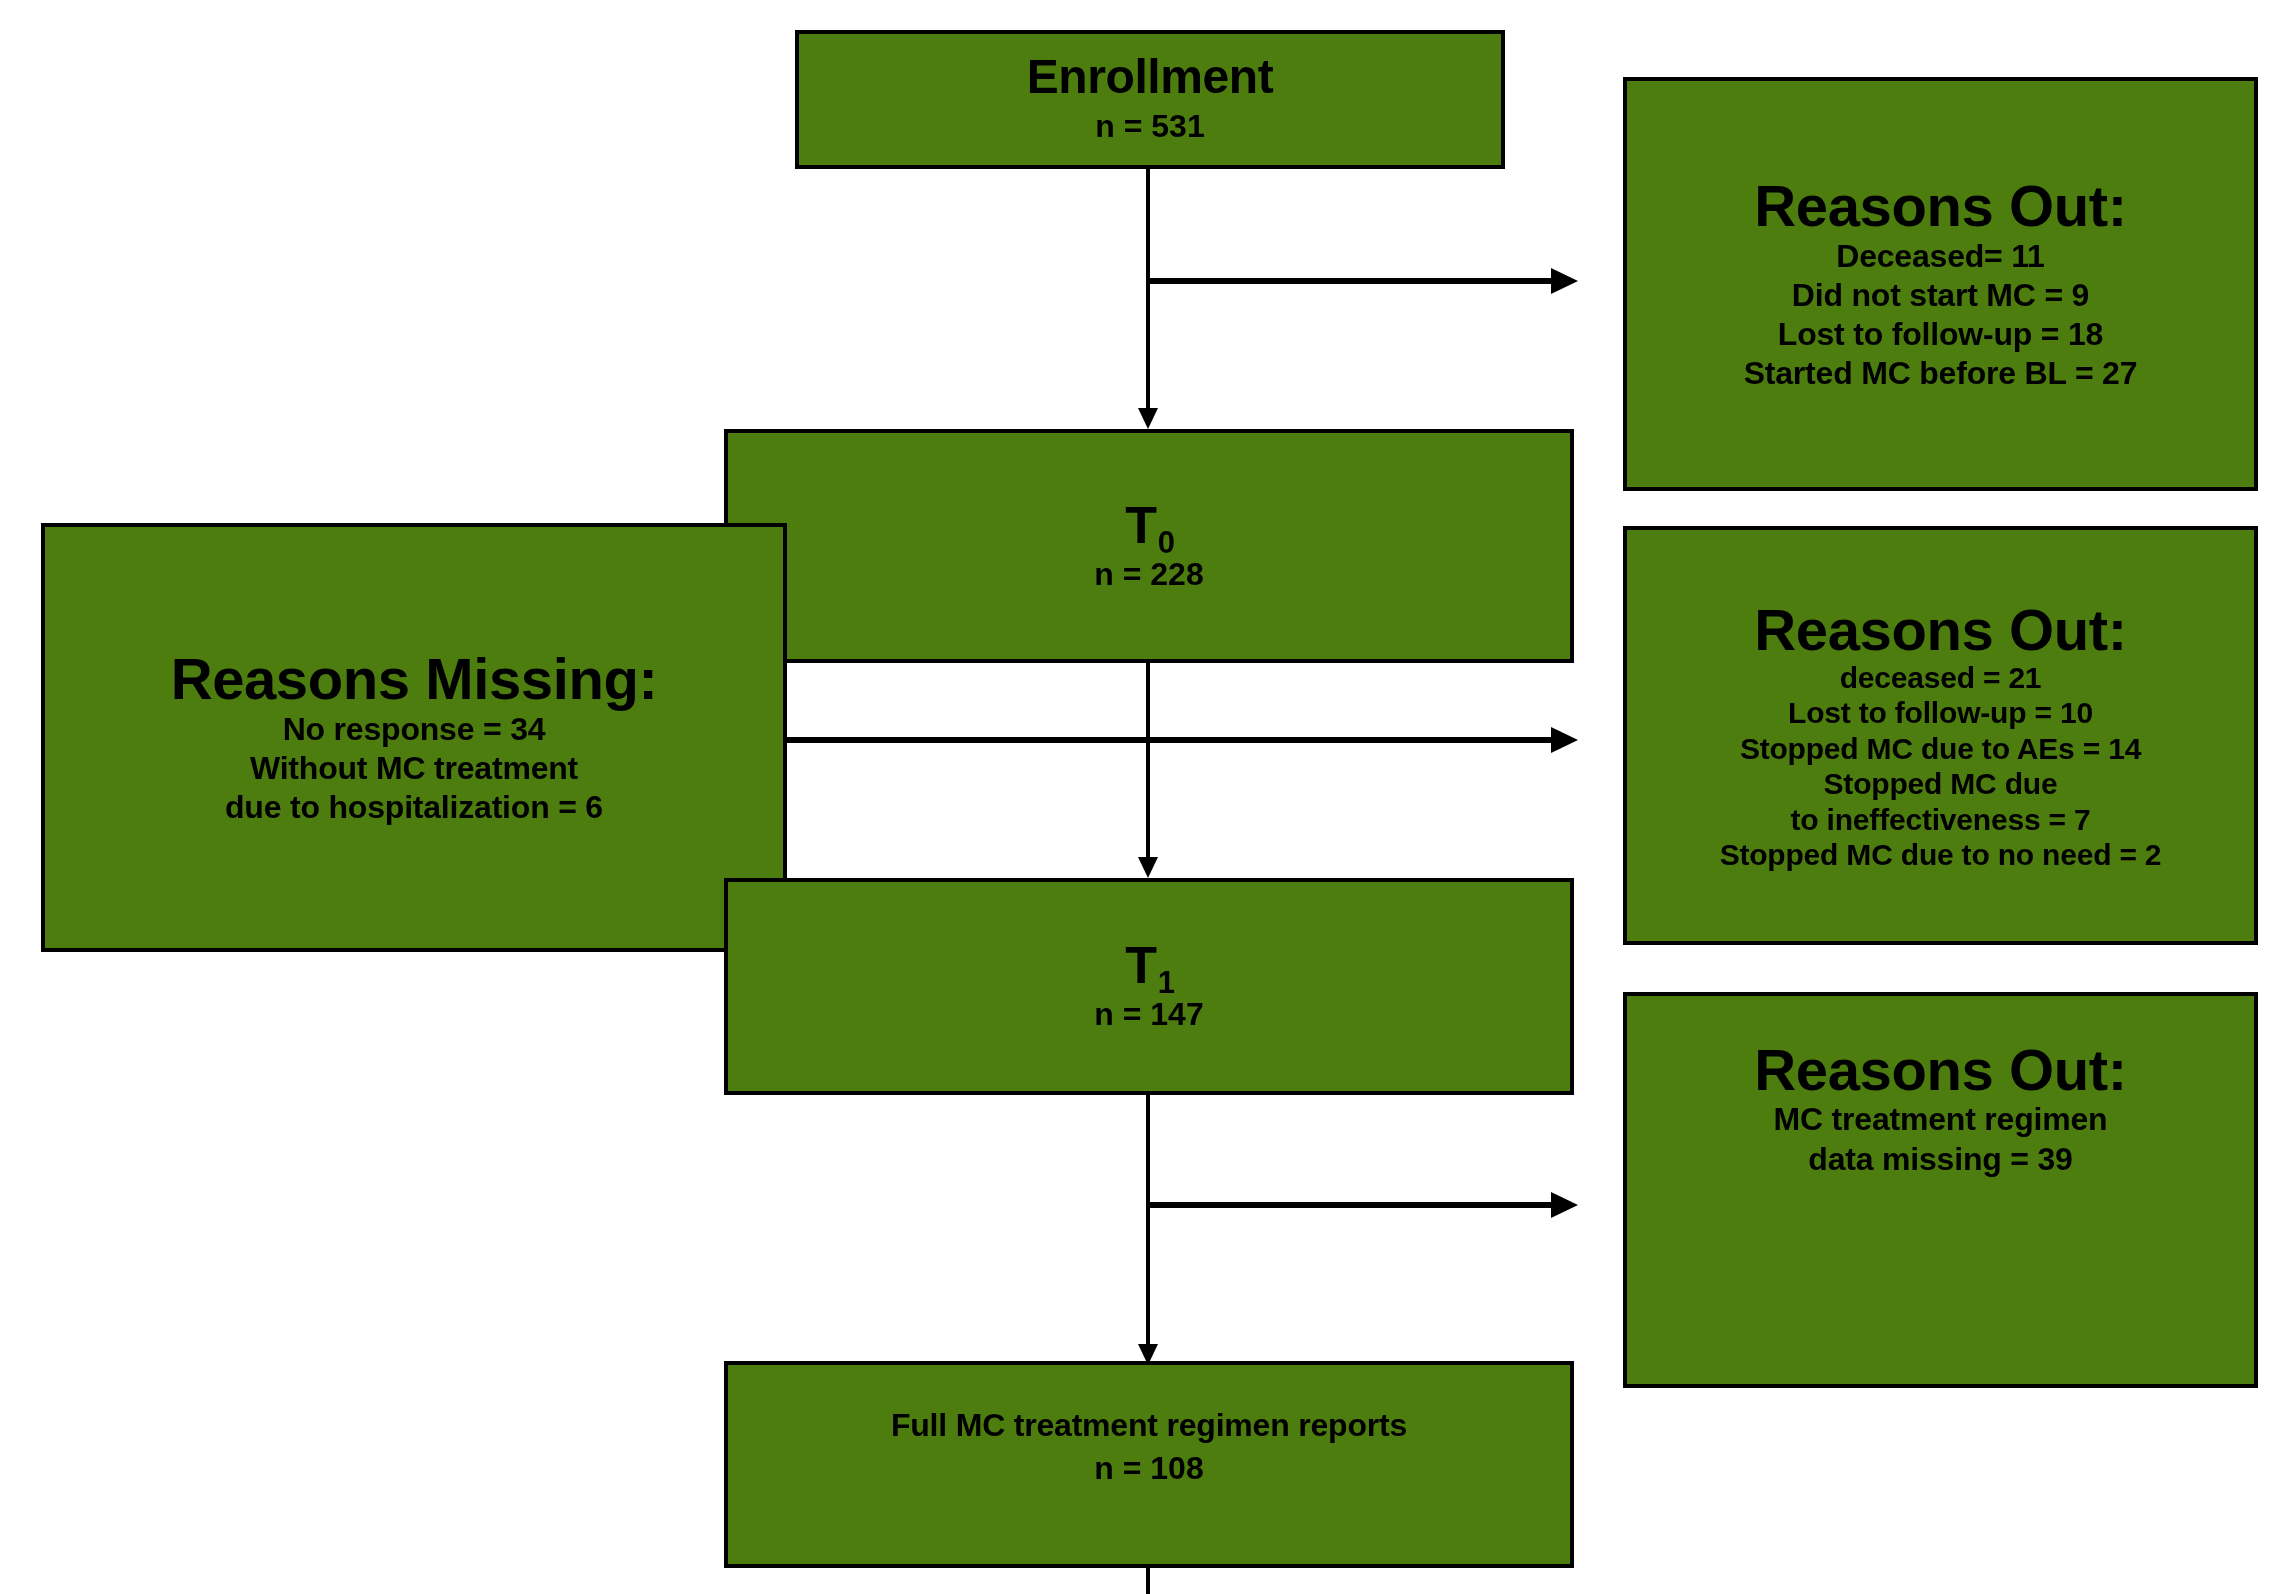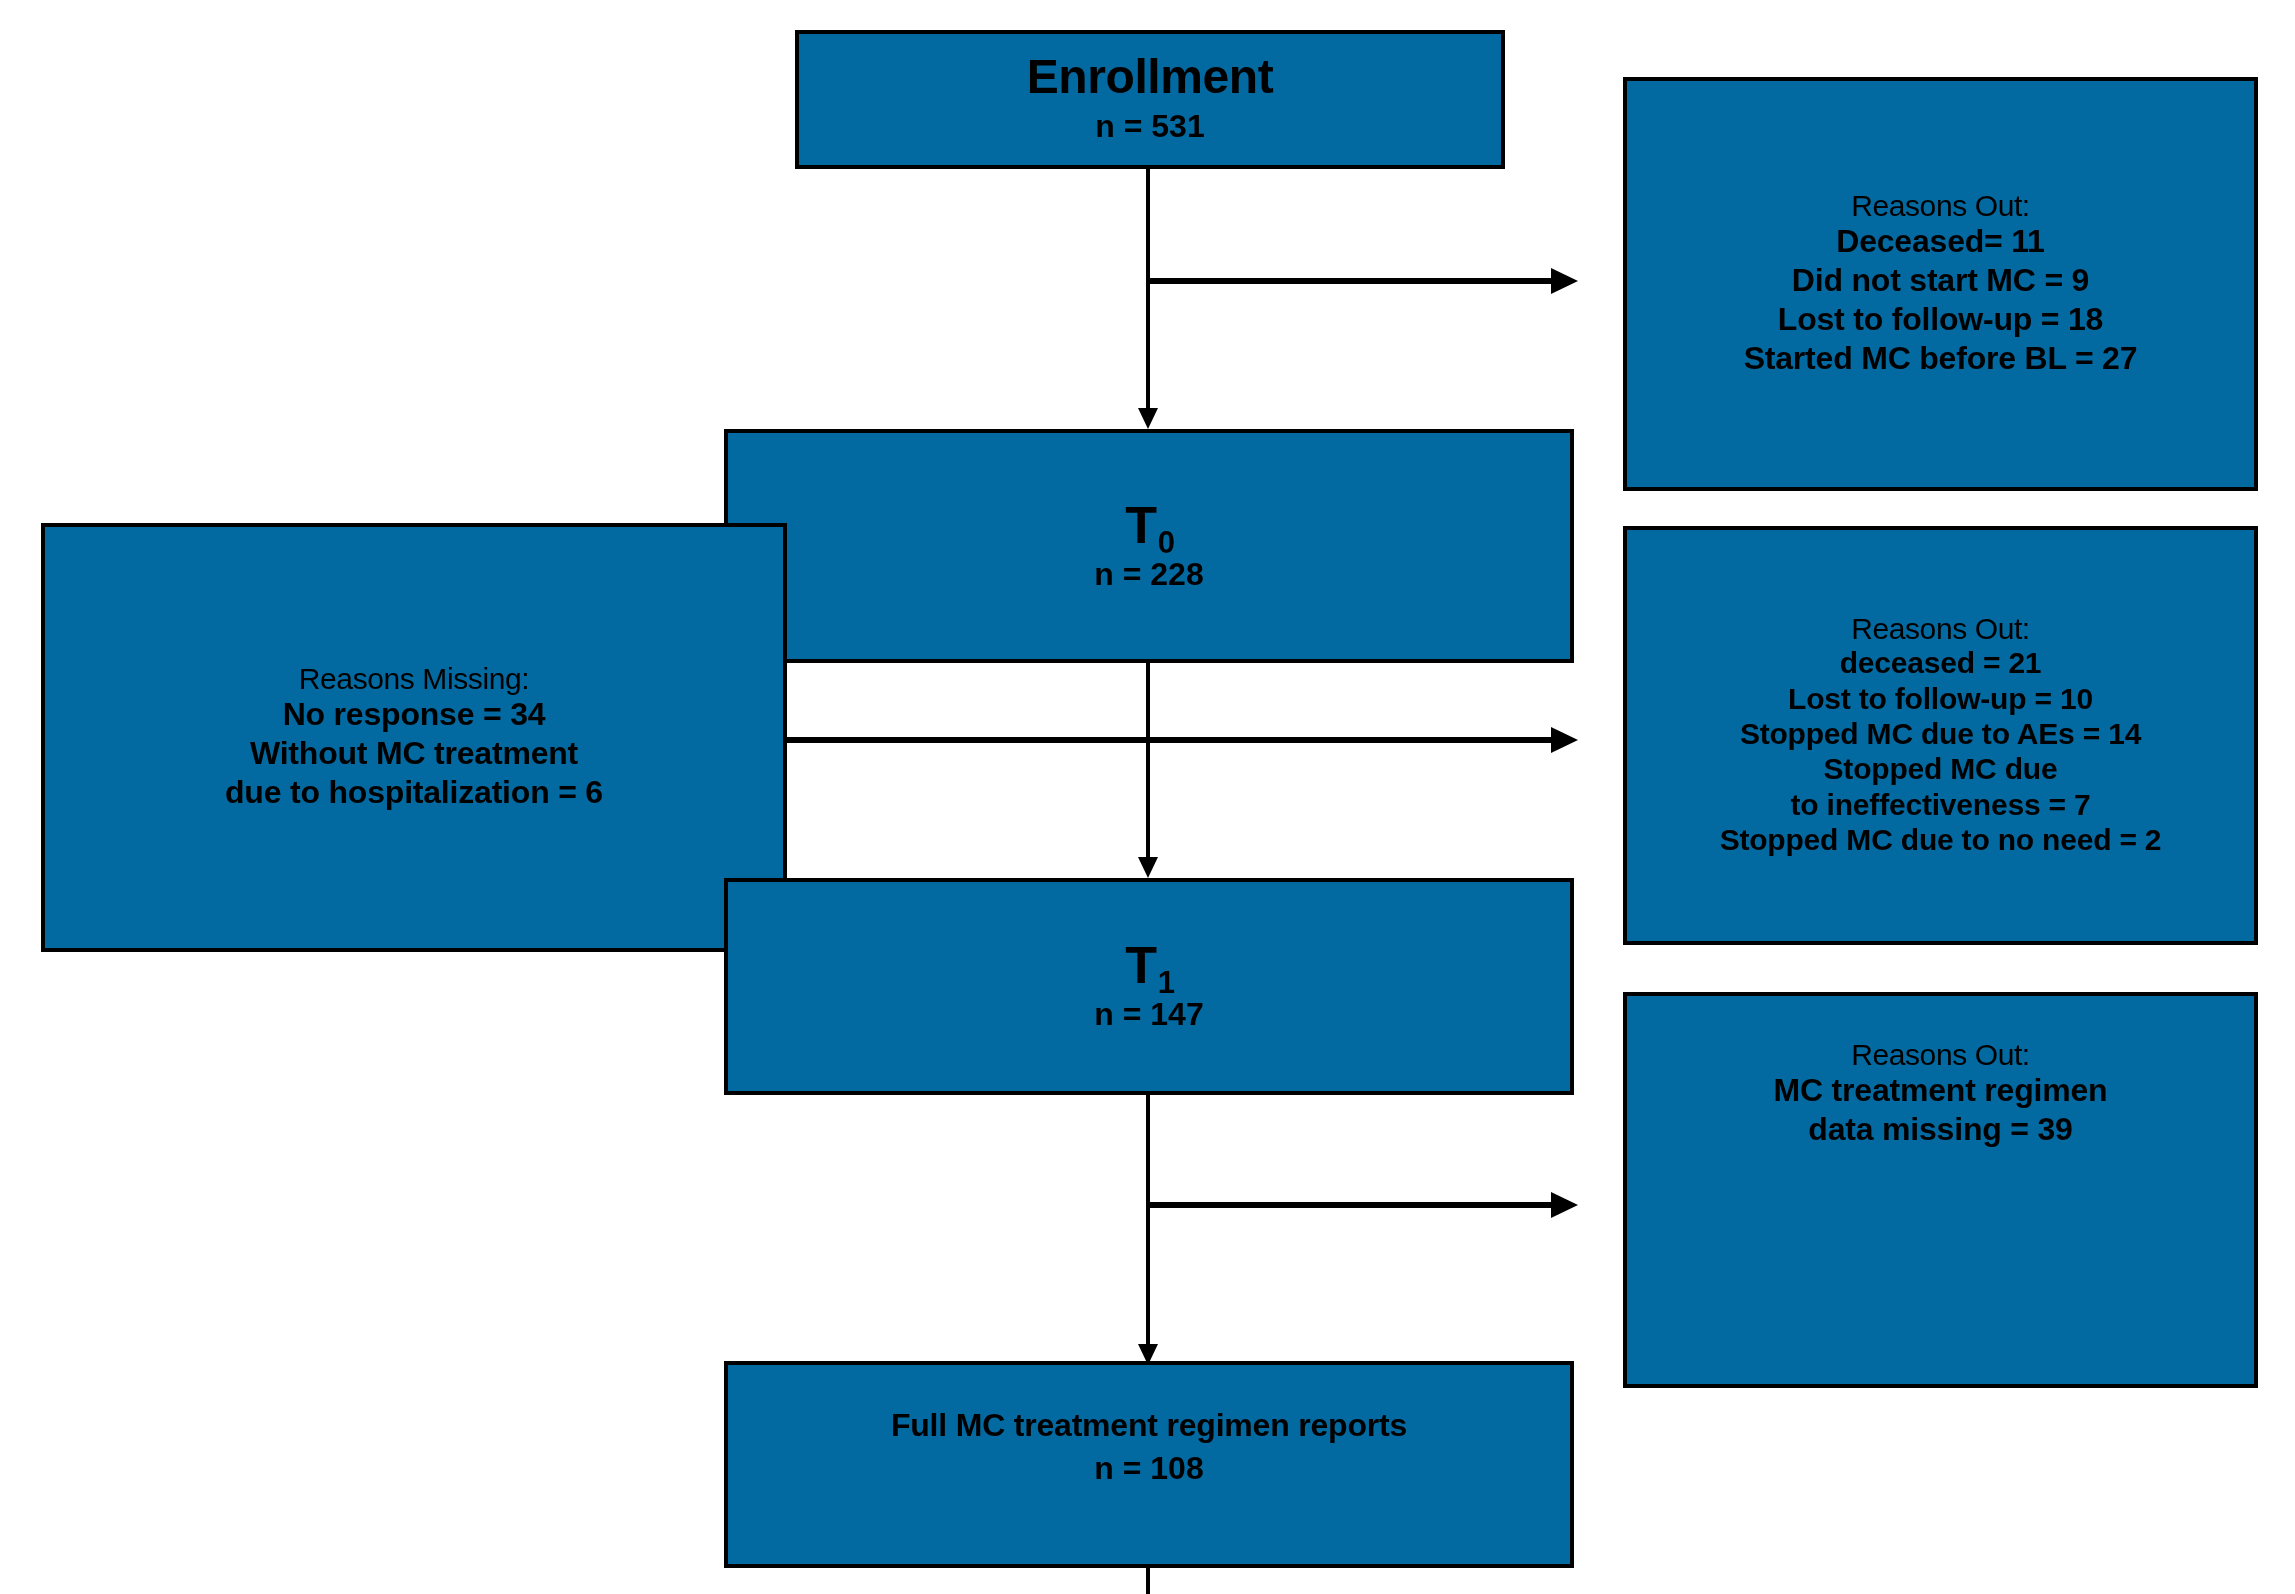--- a/index.html
+++ b/index.html
@@ -15,43 +15,43 @@
     position: relative;
     width: 2295px;
     height: 1595px;
     background: #ffffff;
     overflow: hidden;
   }
   .box {
     position: absolute;
     box-sizing: border-box;
     border: 4.9px solid #000000;
-    background: #0369a1;
+    background: #4d7c0f;
     display: flex;
     flex-direction: column;
     align-items: center;
     justify-content: center;
     text-align: center;
     color: #000000;
     z-index: 5;
   }
   .box-inner {
     width: 100%;
     padding: 0 9.8px;
     box-sizing: border-box;
   }
   .title-xl {
     font-size: 48px;
     font-weight: bold;
     line-height: 1.06;
     letter-spacing: -0.4px;
   }
   .title-lg {
-    font-size: 30px;
-    font-weight: normal;
+    font-size: 58px;
+    font-weight: bold;
     line-height: 1.06;
     letter-spacing: -0.4px;
   }
   .line-md {
     font-size: 32px;
     font-weight: bold;
     line-height: 1.22;
     letter-spacing: -0.2px;
   }
   .line-sm {

